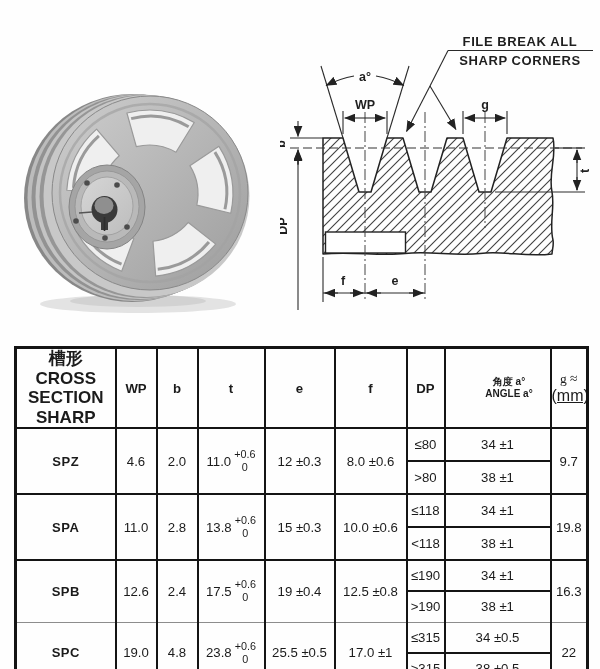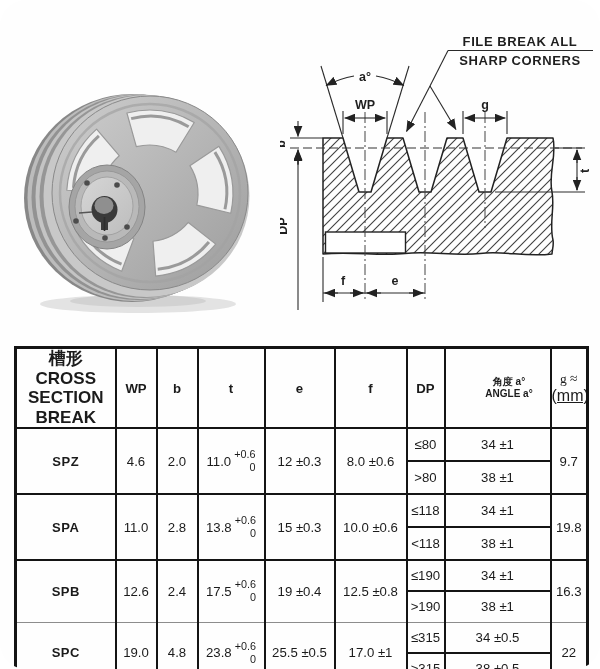--- a/index.html
+++ b/index.html
@@ -1,18 +1,18 @@
 <!DOCTYPE html>
 <html><head>
 <meta charset="utf-8">
 <style>
   html,body { margin:0; padding:0; background:#ffffff; }
   .page {
     position:relative; width:600px; height:669px; background:#fefefe;
-    font-family:"Liberation Sans", sans-serif; color:#1b1b1b; overflow:hidden;border-radius:26px;
+    font-family:"Liberation Sans", sans-serif; color:#1b1b1b; overflow:hidden;
   }
   svg text { font-family:"Liberation Sans", sans-serif; fill:#1f1f1f; }
 
   
   .photo { position:absolute; left:5px; top:55px; }
 
   
   .diagram { position:absolute; left:280px; top:0px; }
   .note-text { font-size:13px; font-weight:bold; letter-spacing:.6px; }
   .dim-label { font-size:12.5px; font-weight:600; }
@@ -32,21 +32,21 @@
   .spec tr.hdr { height:58px; }
   .spec tr.sub { height:33px; }
   .spec tr.sub-s { height:31px; }
   .sym-head { font-size:17px; font-weight:bold; line-height:1.15; }
   .hdr th { font-weight:bold; font-size:13.2px; }
   .hdr .two-line { font-size:10px; line-height:1.25; font-weight:bold;margin-left:23px; }
   .g-serif { font-family:"Liberation Serif", serif; font-size:13.5px; font-weight:normal; }
   .g-unit { font-size:16px; font-weight:normal;text-decoration:underline; }
   td.symbol { font-weight:bold; font-size:13px; letter-spacing:.5px; }
   .tval { display:inline-flex; align-items:center; justify-content:center; }
-  .tol { display:inline-flex; flex-direction:column; align-items:flex-end;
+  .tol { display:inline-flex; flex-direction:column; align-items:center;
          margin-left:3px; font-size:10.8px; line-height:1.2; }
   .tol i { font-style:normal; }
   
   .thin-bot { border-bottom:1px solid #8d8d8d !important; }
   .thin-top { border-top:1px solid #8d8d8d !important; }
 </style>
 </head>
 <body>
 
 <div class="page">
@@ -247,21 +247,21 @@
         <col style="width:37px">
     </colgroup>
 
     <tbody>
         <tr class="hdr">
       <th>
         <div class="sym-head">
           <div>槽形</div>
           <div>CROSS</div>
           <div>SECTION</div>
-          <div>BREAK</div>
+          <div>SHARP</div>
         </div>
       </th>
       <th>WP</th>
       <th>b</th>
       <th>t</th>
       <th>e</th>
       <th>f</th>
       <th>DP</th>
       <th>
         <div class="two-line">

